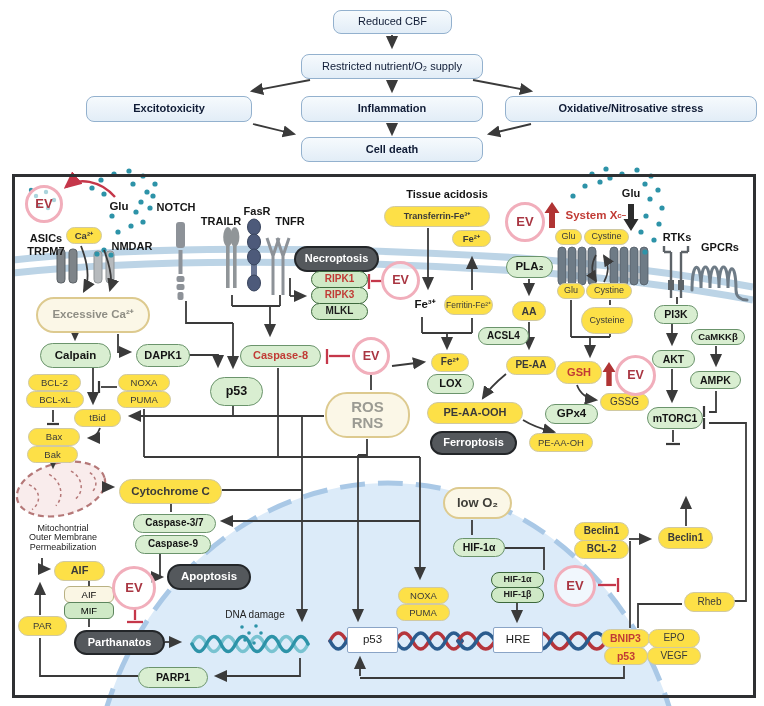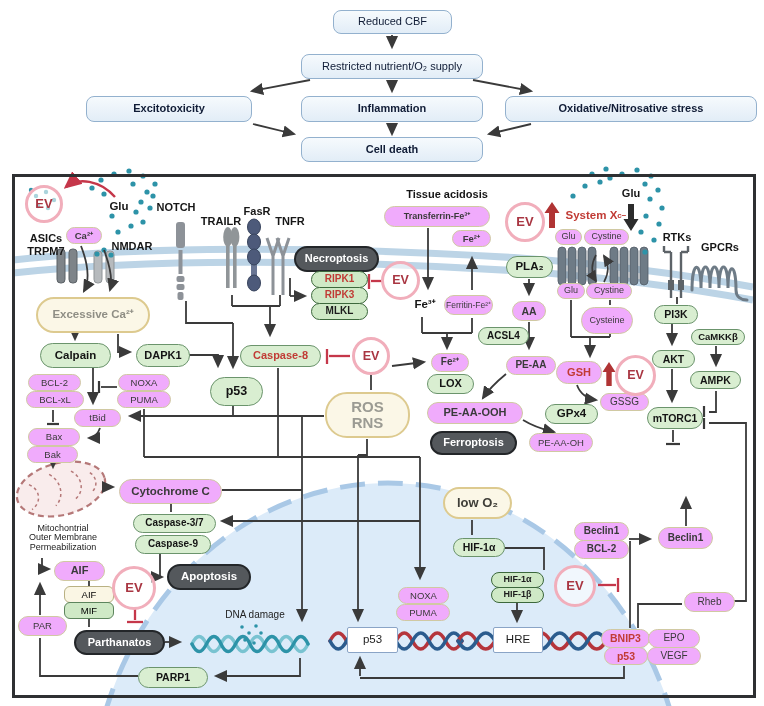--- a/index.html
+++ b/index.html
@@ -2,21 +2,21 @@
 <html><head>
 <meta charset="utf-8">
 <style>
   html,body{margin:0;padding:0;background:#fff}
   .canvas{position:relative;width:764px;height:706px;background:#fff;font-family:"Liberation Sans",sans-serif;overflow:hidden}
   .canvas *{box-sizing:border-box}
   .abs{position:absolute;display:flex;align-items:center;justify-content:center;text-align:center;line-height:1.04;white-space:nowrap}
   .col{flex-direction:column}
   .fc{background:linear-gradient(180deg,#f6fafd,#e2edf7);border:1px solid #93b1ce;border-radius:8px;font-size:11px;color:#101c36}
   .bold{font-weight:bold}
-  .ov{background:#f0abfc;border:1.3px solid #d0c9a2;border-radius:999px;color:#3a3a3a}
+  .ov{background:#fde047;border:1.3px solid #d0c9a2;border-radius:999px;color:#3a3a3a}
   .gr{background:#d9eed1;border:1.5px solid #6b946c;border-radius:999px;color:#141414;font-weight:bold}
   .gr2{background:#cfe9c6;border:1.7px solid #3c683c;border-radius:9px;font-weight:bold;color:#1c1c1c}
   .dark{background:#54585c;border:2px solid #232629;border-radius:13px;color:#fff;font-weight:bold}
   .evc{border:3.5px solid #f1aebb;border-radius:50%;color:#a93642;font-weight:bold;background:rgba(255,255,255,.6)}
   .spec{background:#fbf7e7;border:2.5px solid #ddca8f;border-radius:18px;font-weight:bold;color:#8f8e85}
   .wb{background:#fff;border:1.5px solid #8aa4c6;border-radius:2px;color:#1c1c1c}
   .lbl{font-weight:bold;color:#161616}
   .red{color:#c13b35}
   .frame{border:3px solid #2e3032}
   .plain{color:#222}

